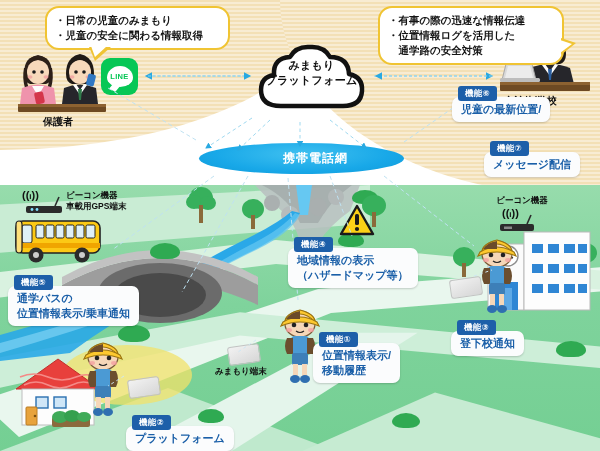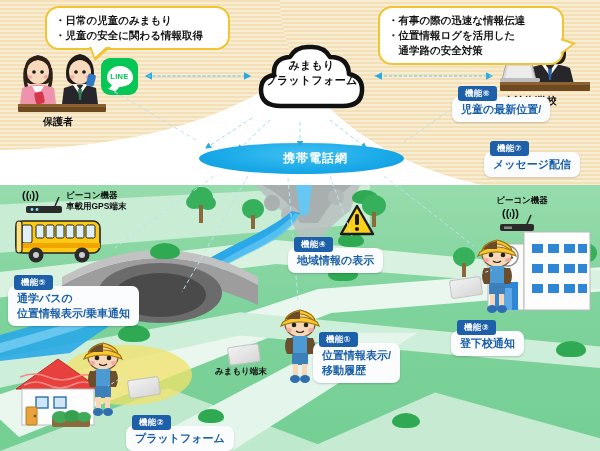--- a/index.html
+++ b/index.html
@@ -480,20 +480,21 @@
     <div class="body">
       <div class="t">通学バスの</div>
       <div class="t">位置情報表示/乗車通知</div>
     </div>
   </div>
 
   <div class="fn" style="left:288px;top:237px;">
     <div class="badge">機能④</div>
     <div class="body">
       <div class="t">地域情報の表示</div>
+      <div class="t">（ハザードマップ等）</div>
     </div>
   </div>
 
   <div class="fn" style="left:313px;top:332px;">
     <div class="badge">機能①</div>
     <div class="body">
       <div class="t">位置情報表示/</div>
       <div class="t">移動履歴</div>
     </div>
   </div>

